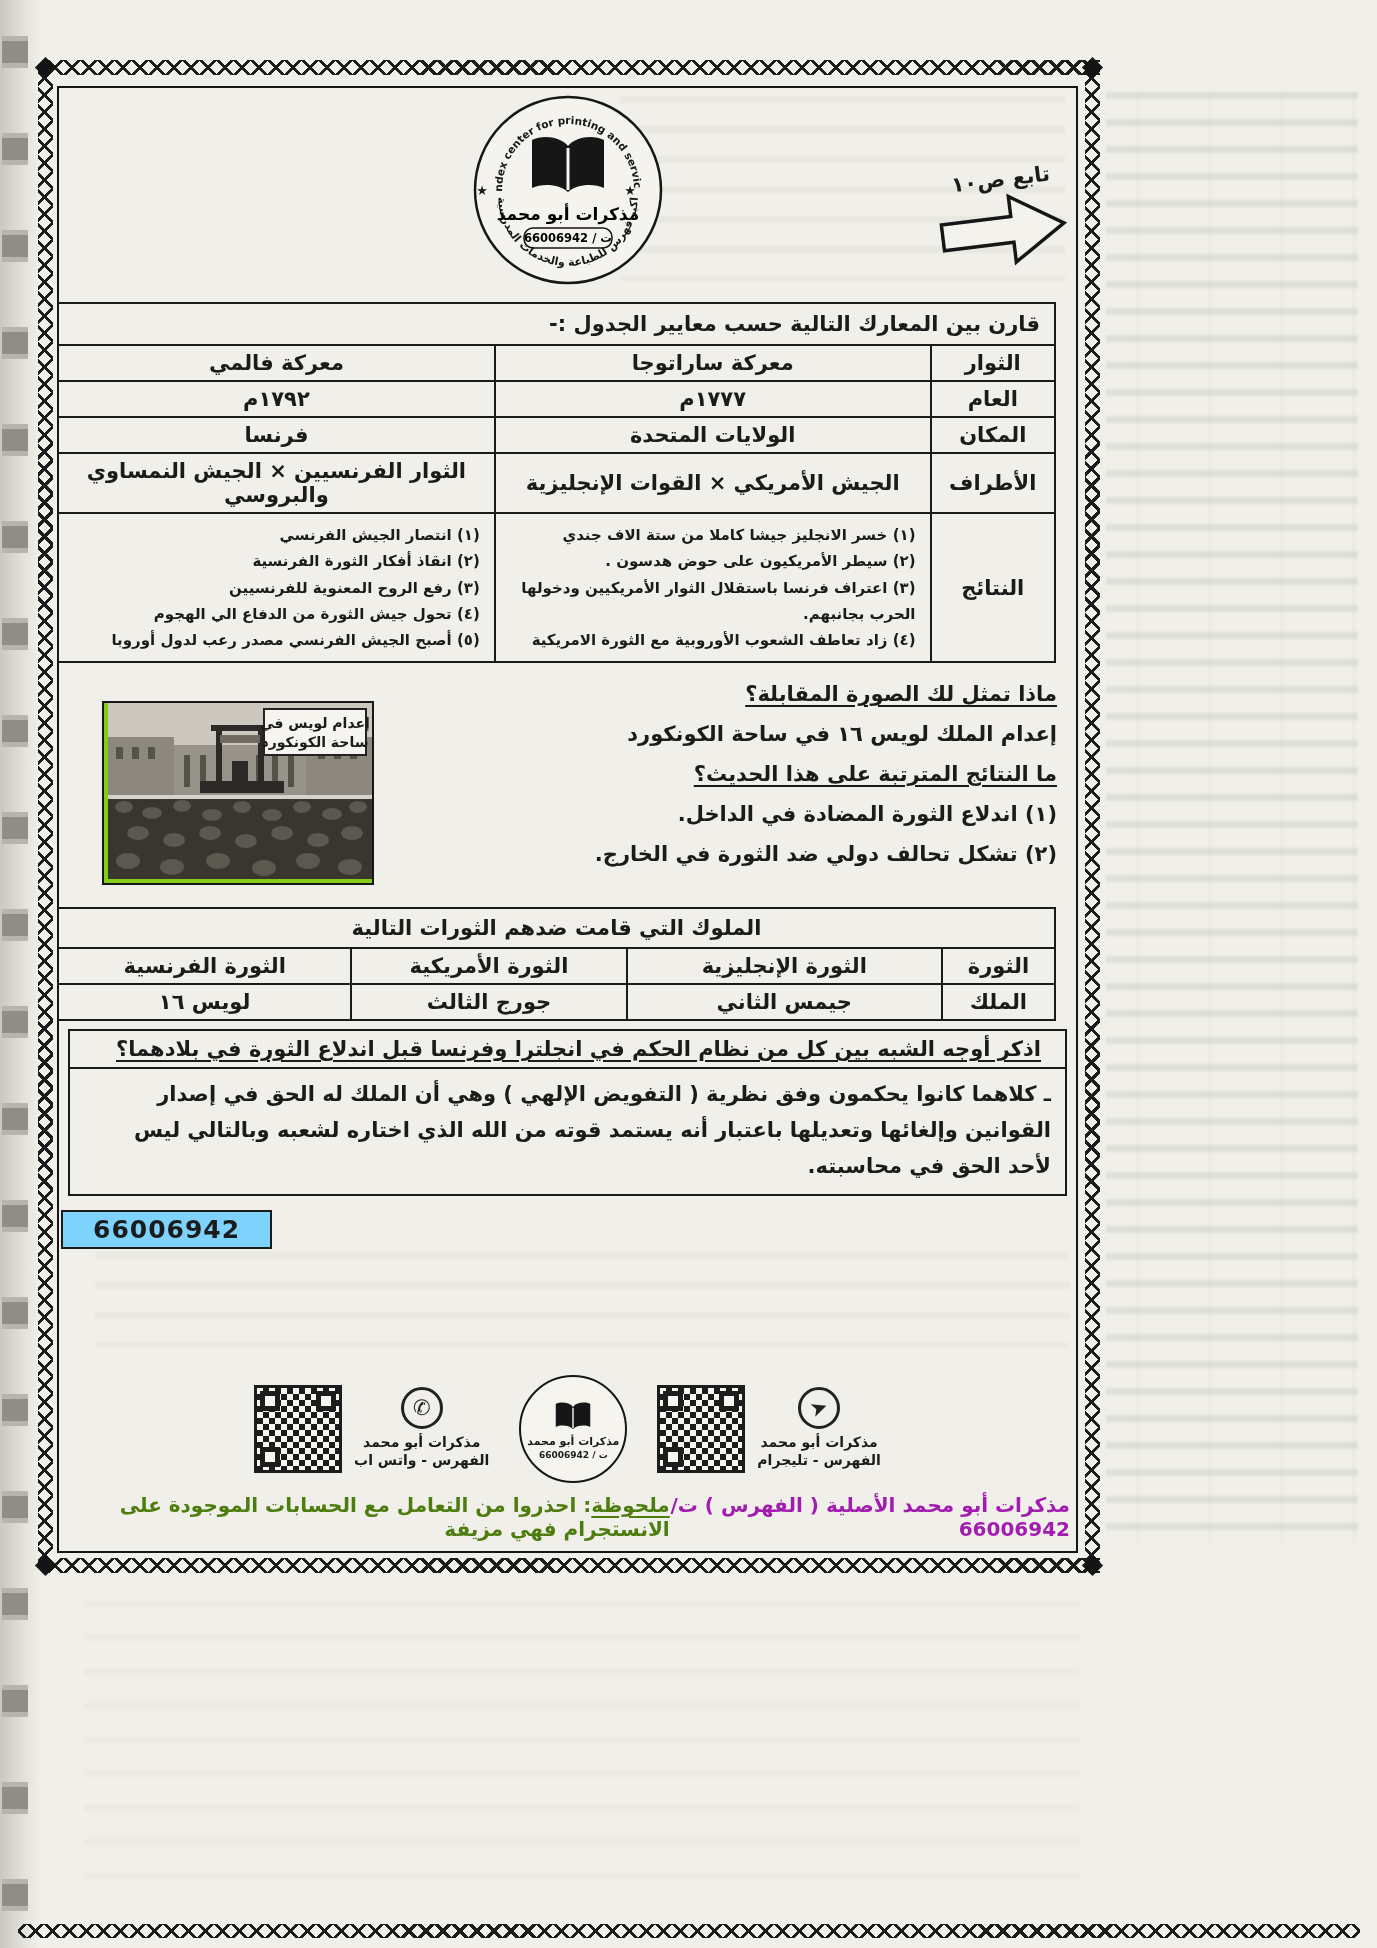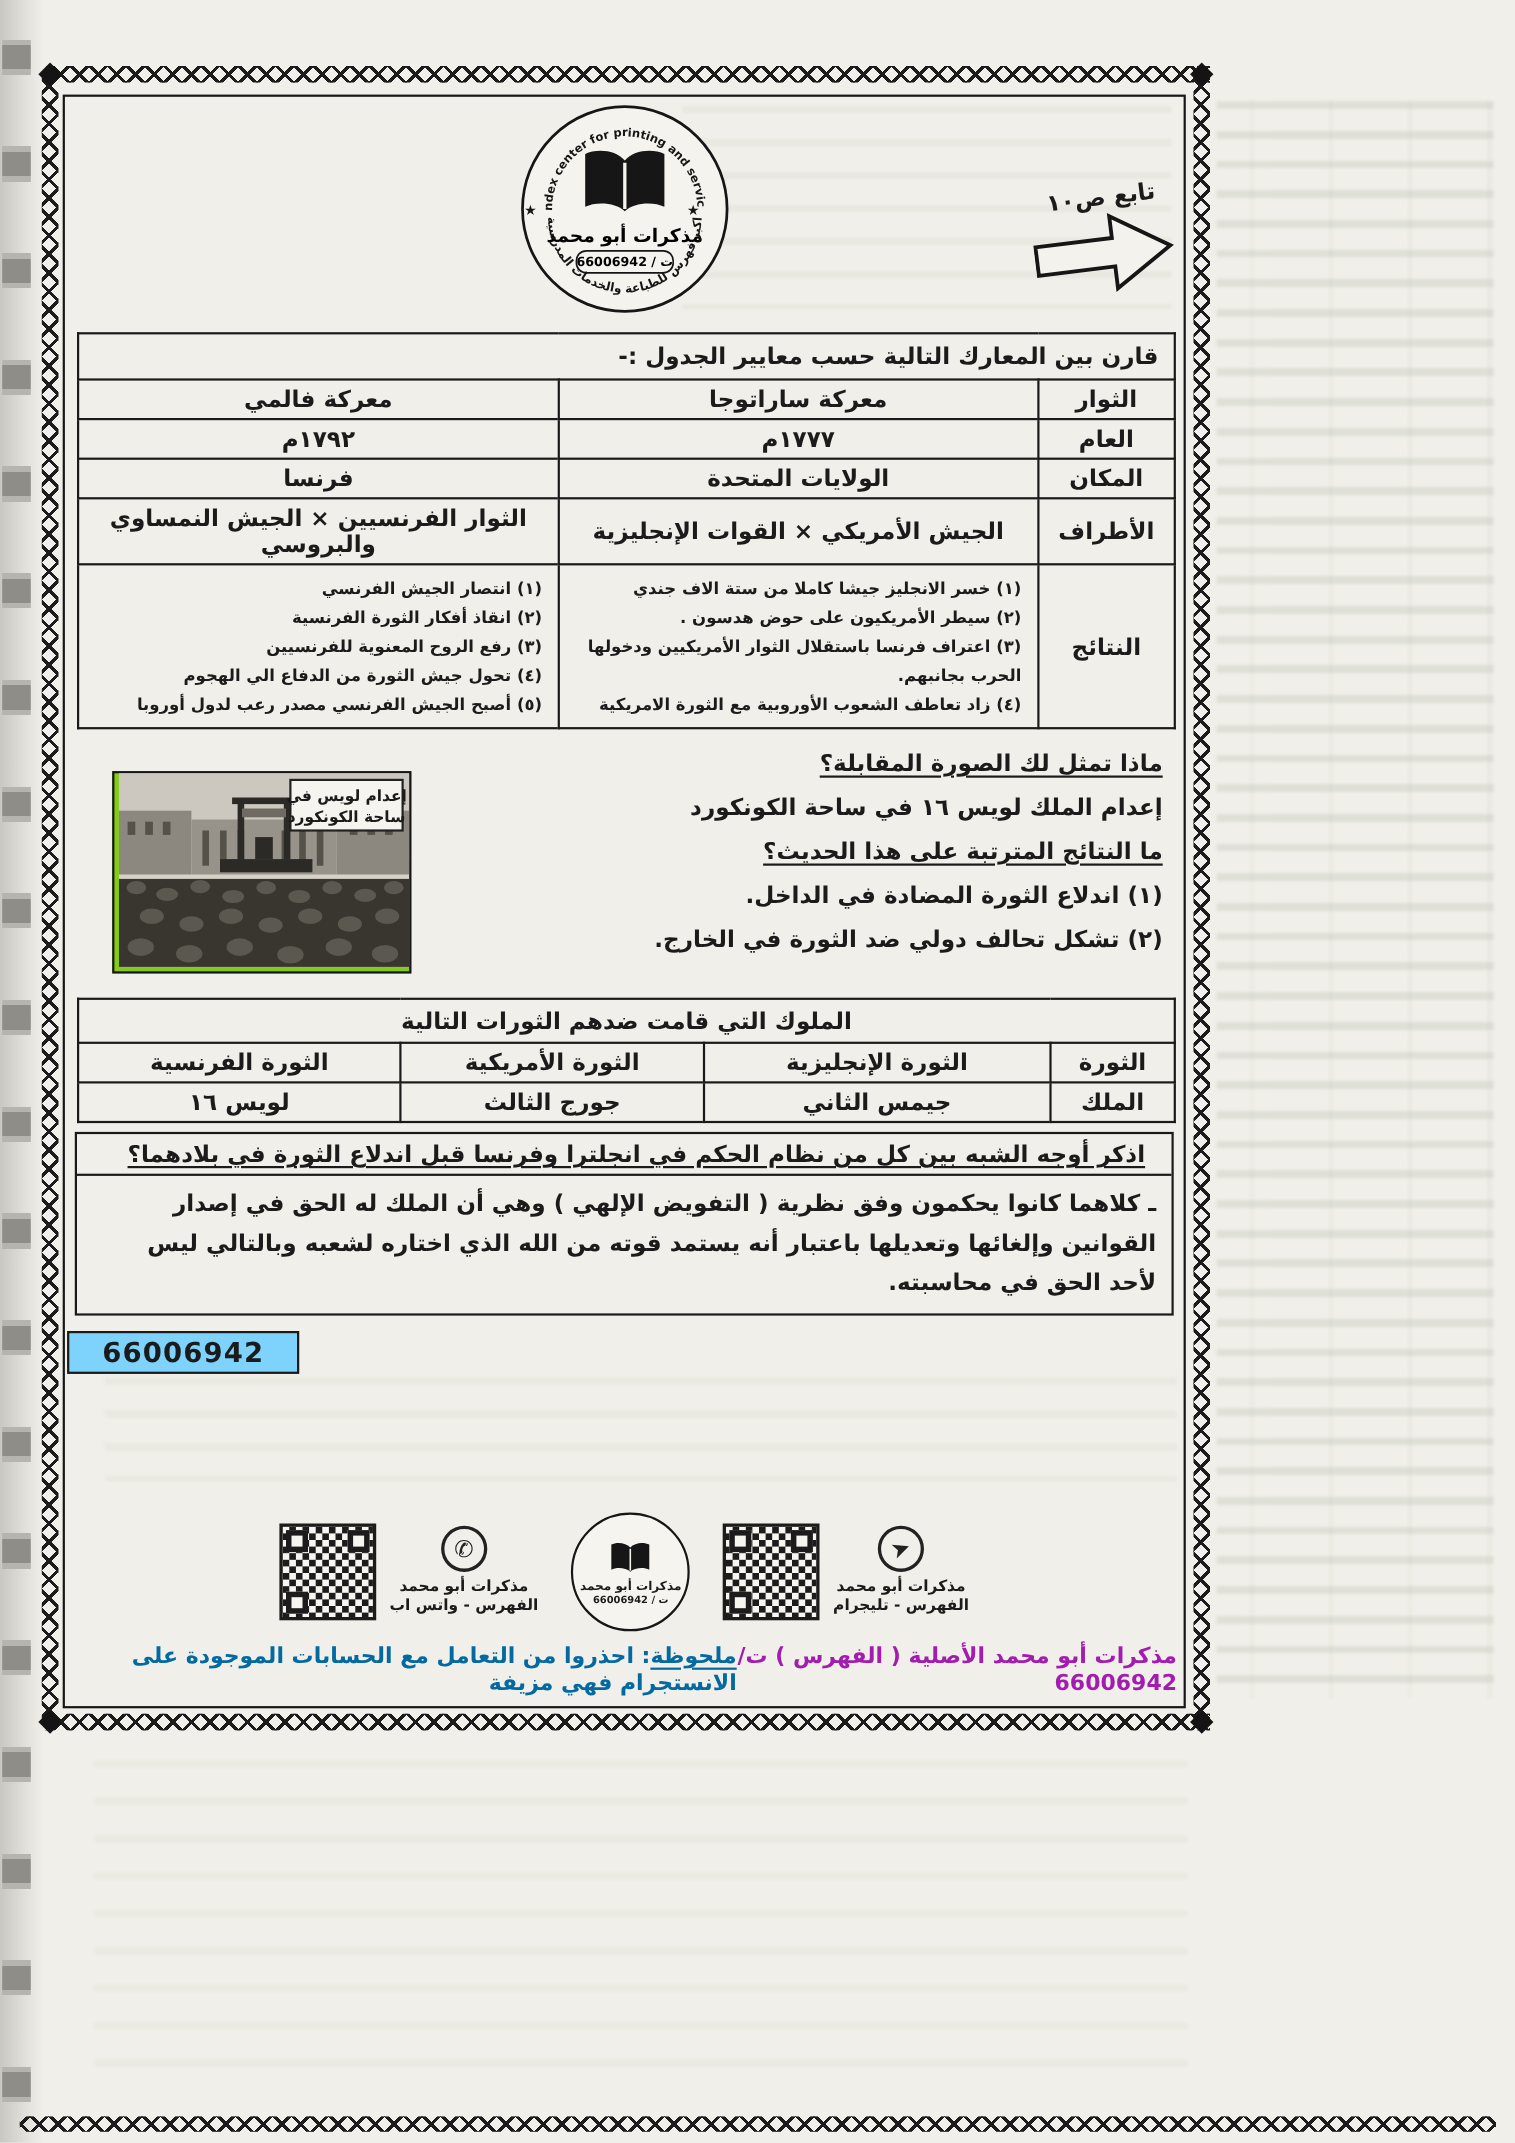--- a/index.html
+++ b/index.html
@@ -40,21 +40,21 @@
     background:repeating-linear-gradient(180deg, rgba(120,142,116,.38) 0 7px, transparent 7px 34px);}
   
   .frame{position:absolute;left:57px;top:86px;width:1021px;height:1467px;
     border:2.5px solid #161616;direction:rtl;display:flex;flex-direction:column;box-sizing:border-box;}
   
   .header{position:relative;height:214px;flex:none;}
   .logo-wrap{position:absolute;left:50%;top:6px;transform:translateX(-50%);width:192px;height:192px;}
   .arrow-wrap{position:absolute;right:auto;left:880px;top:78px;width:150px;transform:rotate(-7deg);direction:ltr;}
   .arrow-label{font-size:21px;font-weight:bold;margin:0 0 2px 6px;direction:rtl;text-align:right;width:110px;}
   
-  table.cmp, table.kings{width:calc(100% - 18px);margin:0 7px;border-collapse:collapse;flex:none;}
+  table.cmp, table.kings{width:calc(100% - 18px);margin:0 20px;border-collapse:collapse;flex:none;}
   .cmp td,.kings td{border:2px solid #1a1a1a;font-weight:bold;font-size:21px;padding:5px 10px;text-align:center;vertical-align:middle;}
   .cmp .ttl{text-align:right;font-size:21px;padding:8px 14px;}
   .cmp .lbl{width:104px;}
   .cmp .half{width:445px;}
   .cmp .resc{text-align:right;vertical-align:top;font-size:15px;padding:8px 14px;}
   .resc div{line-height:1.75;}
   .kings .ktitle{font-size:21px;padding:7px 12px;}
   .kings .klbl{width:96px;}
   
   .picsec{display:flex;flex:none;margin:6px 9px 0;min-height:238px;}
@@ -81,21 +81,21 @@
   .cicon.tg span{display:inline-block;transform:rotate(-20deg);}
   .flab{font-size:14px;font-weight:bold;direction:rtl;white-space:nowrap;}
   .minilogo{width:104px;height:104px;border:2.5px solid #161616;border-radius:50%;background:#f6f4ef;
     display:flex;flex-direction:column;align-items:center;justify-content:center;gap:2px;}
   .minilogo .mname{font-size:11px;font-weight:bold;direction:rtl;}
   .minilogo .mphone{font-size:9px;font-weight:bold;direction:ltr;}
   
   .bottomline{flex:none;display:flex;justify-content:space-between;align-items:center;direction:rtl;
     padding:0 6px 10px;font-size:20px;font-weight:bold;}
   .brand{color:#a21caf;}
-  .note{color:#0369a1;}
+  .note{color:#4d7c0f;}
 </style>
 </head>
 <body>
 
 <div class="edge-shade"></div>
 <div class="spiral"></div>
 
 <div class="ghost g1"></div>
 <div class="ghost g2"></div>
 <div class="ghost g3"></div>

